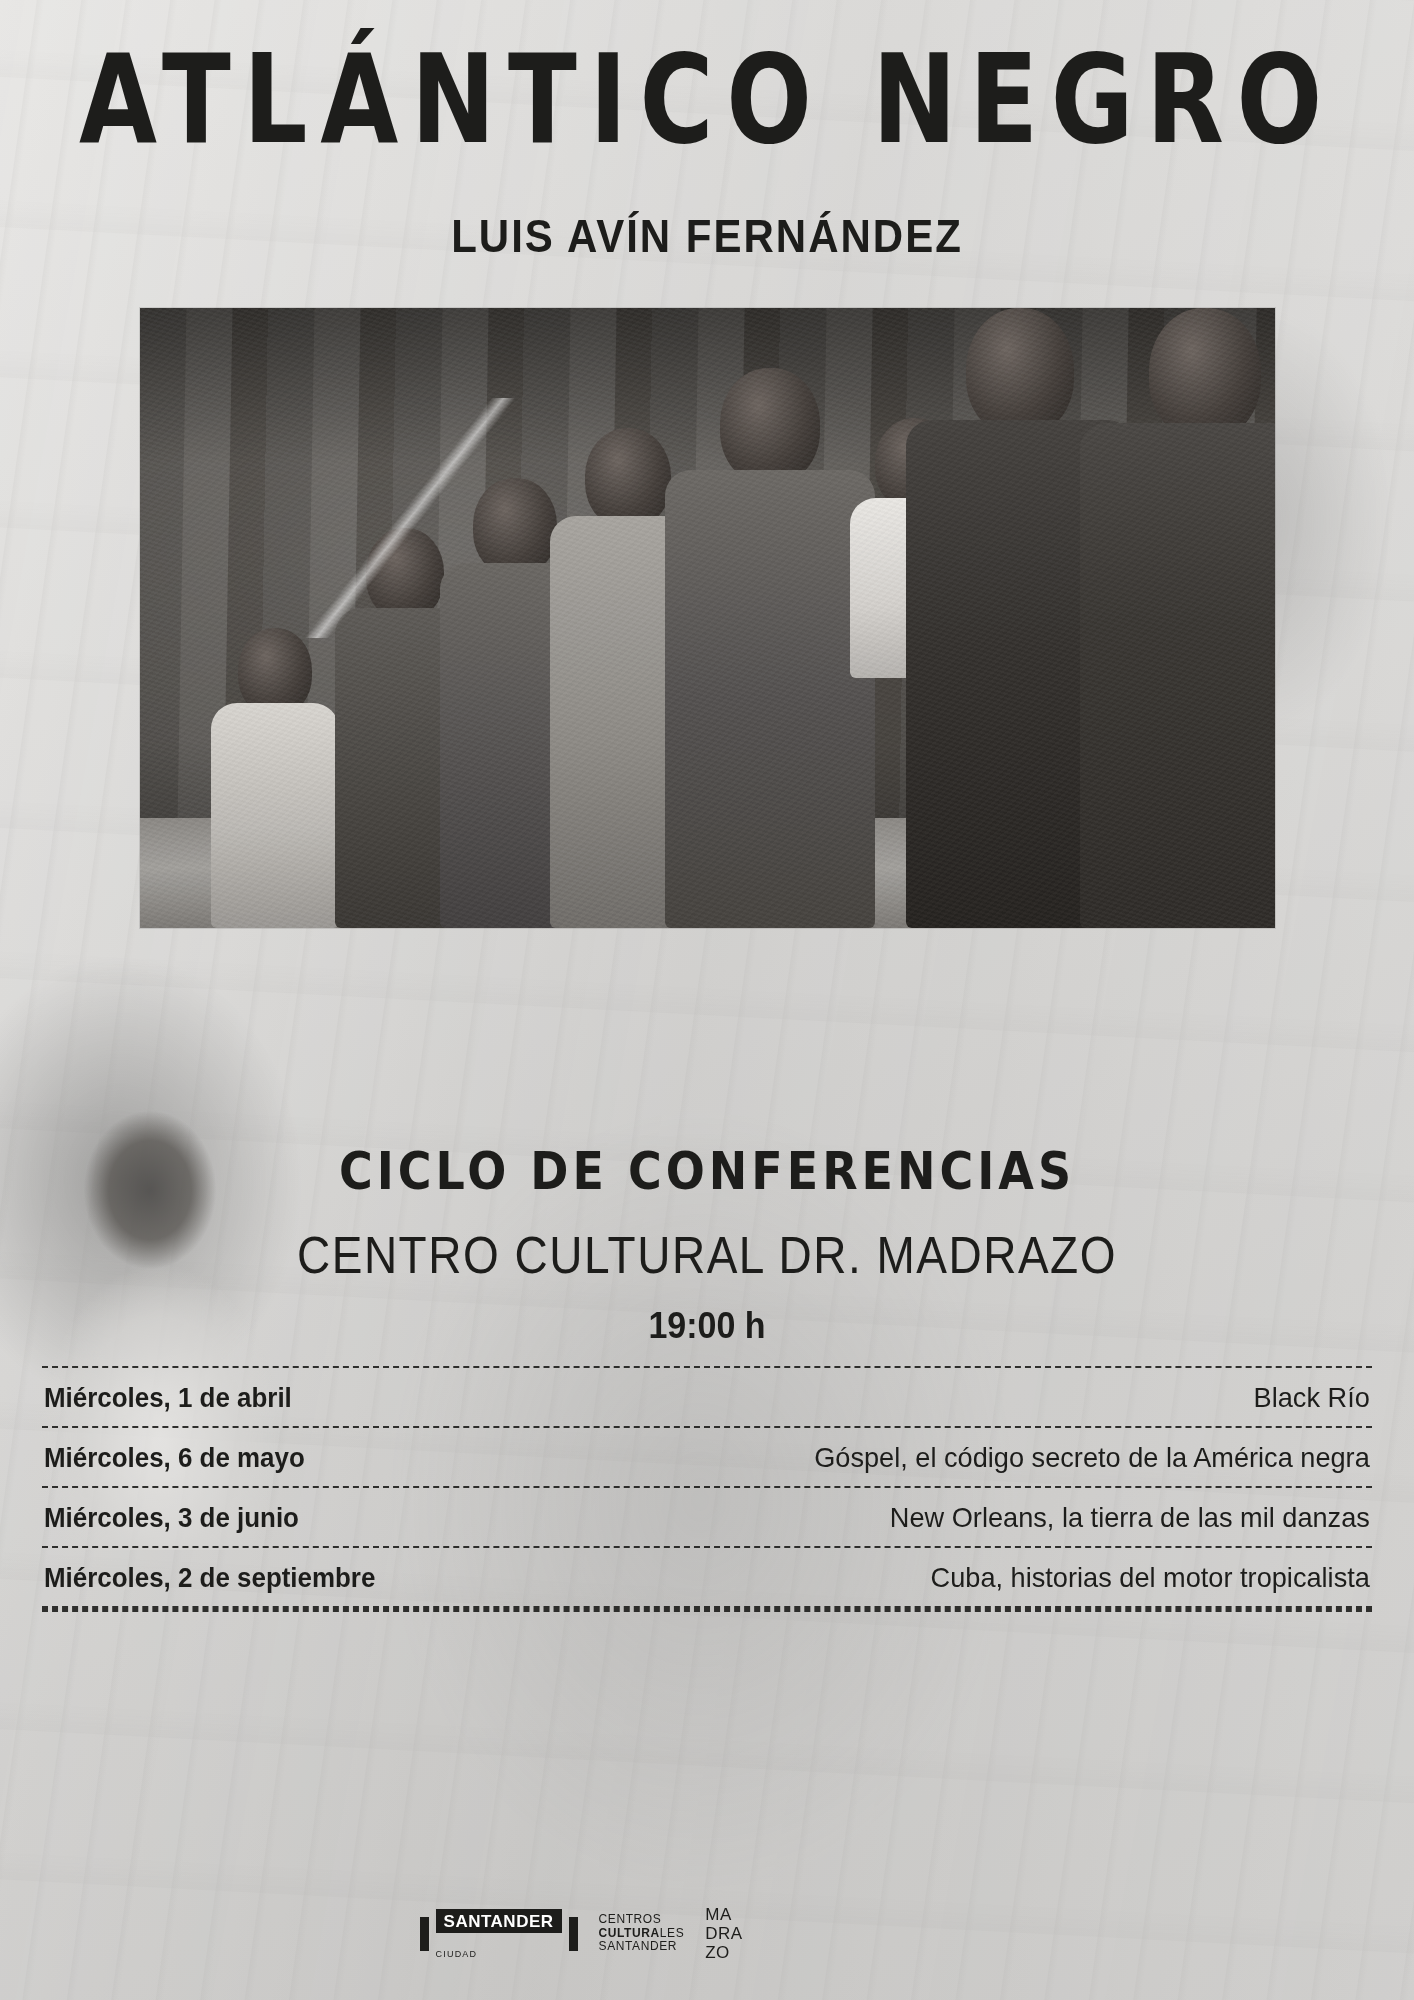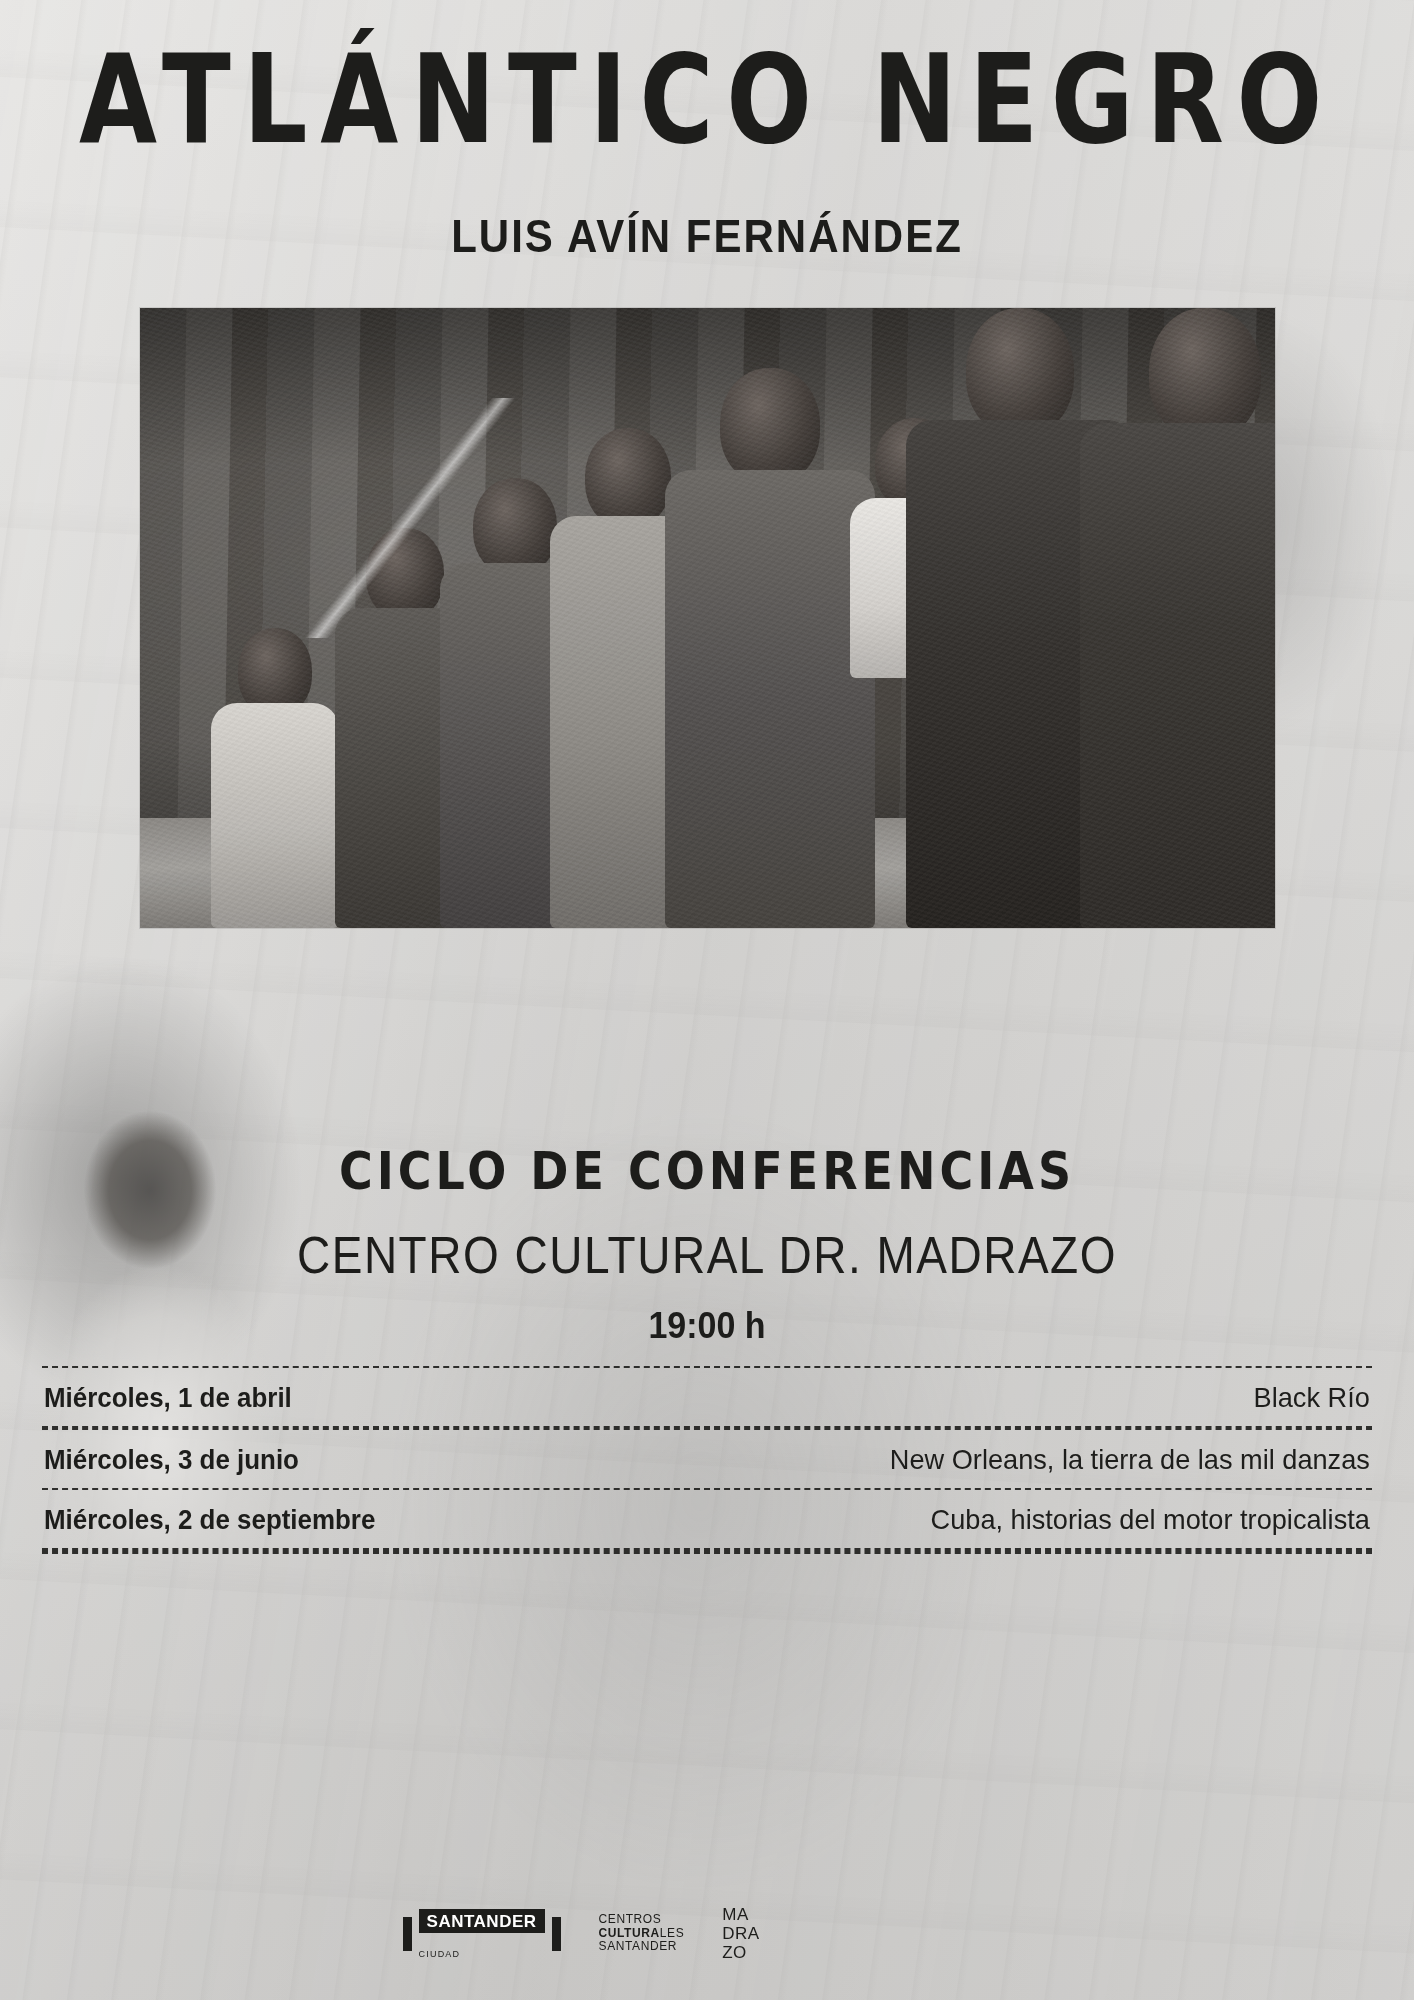--- a/index.html
+++ b/index.html
@@ -235,21 +235,21 @@
 
   
   .footer {
     position: absolute;
     left: 0;
     top: 1905px;
     width: 1162px;
     display: flex;
     justify-content: center;
     align-items: center;
-    gap: 38px;
+    gap: 21px;
   }
   .logo-santander {
     display: flex;
     align-items: center;
     gap: 7px;
   }
   .logo-santander .bar {
     width: 9px;
     height: 34px;
     background: #1d1d1b;
@@ -350,20 +350,24 @@
 
   <div class="schedule">
     <div class="sep"></div>
 
     <div class="row">
       <div class="date">Miércoles, 1 de abril</div>
       <div class="talk">Black Río</div>
     </div>
     <div class="sep"></div>
 
+    <div class="row">
+      <div class="date">Miércoles, 6 de mayo</div>
+      <div class="talk">Góspel, el código secreto de la América negra</div>
+    </div>
     <div class="sep"></div>
 
     <div class="row">
       <div class="date">Miércoles, 3 de junio</div>
       <div class="talk">New Orleans, la tierra de las mil danzas</div>
     </div>
     <div class="sep"></div>
 
     <div class="row">
       <div class="date">Miércoles, 2 de septiembre</div>

